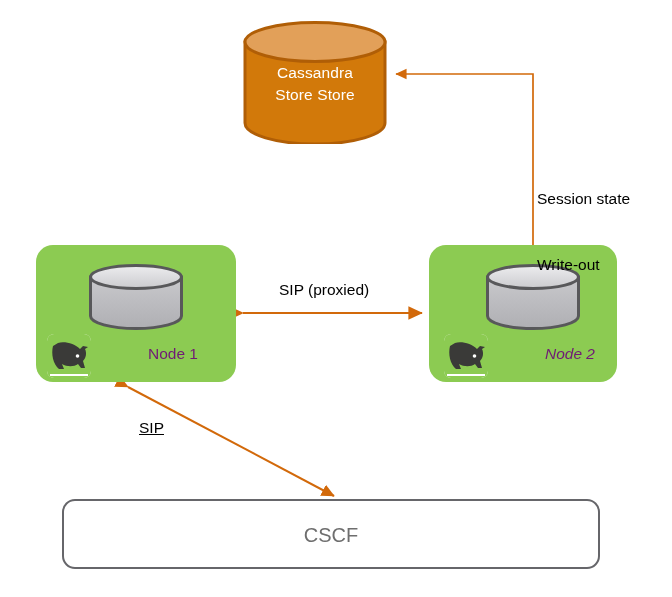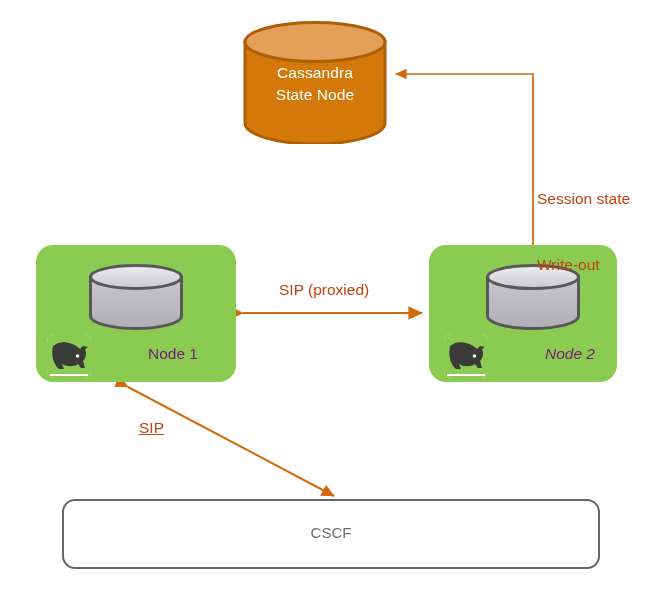--- a/index.html
+++ b/index.html
@@ -105,27 +105,27 @@
     border-radius: 13px;
     box-sizing: border-box;
   }
   #cscf-label {
     position: absolute;
     left: 62px;
     top: 524px;
     width: 538px;
     text-align: center;
     color: #6E6E6E;
-    font-size: 15px;
+    font-size: 20px;
   }
 
   
   .conn-label {
     position: absolute;
-    color: #c2410c;
+    color: #000000;
     font-size: 15.5px;
     line-height: 22px;
     white-space: pre;
   }
   #label-sip-proxied { left: 279px; top: 279px; }
   #label-sip         { left: 139px; top: 417px; text-decoration: underline; }
   #label-session     { left: 537px; top: 144px; }
 </style>
 </head>
 <body>
@@ -162,21 +162,21 @@
   </svg>
 
   <div class="db-cassandra">
     <svg width="144" height="123" viewBox="0 0 144 123" xmlns="http://www.w3.org/2000/svg">
       <path d="M2,21 L2,102 A70,21 0 0 0 142,102 L142,21 Z" fill="#D2790A" stroke="#B05E06" stroke-width="3"></path>
       <ellipse cx="72" cy="21" rx="70" ry="19.5" fill="#E2A059" stroke="#B05E06" stroke-width="3"></ellipse>
     </svg>
   </div>
   <div class="db-cassandra-label">
     <div>Cassandra</div>
-    <div>State Node</div>
+    <div>Store Store</div>
   </div>
 
   <div class="node-box" id="node1-box"></div>
   <div class="db-gray" id="node1-db">
     <svg width="96" height="66" viewBox="0 0 96 66" xmlns="http://www.w3.org/2000/svg">
       <path d="M2.5,13 L2.5,52 A45.5,12.5 0 0 0 93.5,52 L93.5,13 Z" fill="url(#grayCylBody)" stroke="#58585A" stroke-width="3"></path>
       <ellipse cx="48" cy="13" rx="45.5" ry="11.5" fill="url(#grayCylTop)" stroke="#58585A" stroke-width="3"></ellipse>
     </svg>
   </div>
   <div class="rhino-icon" id="node1-icon">

